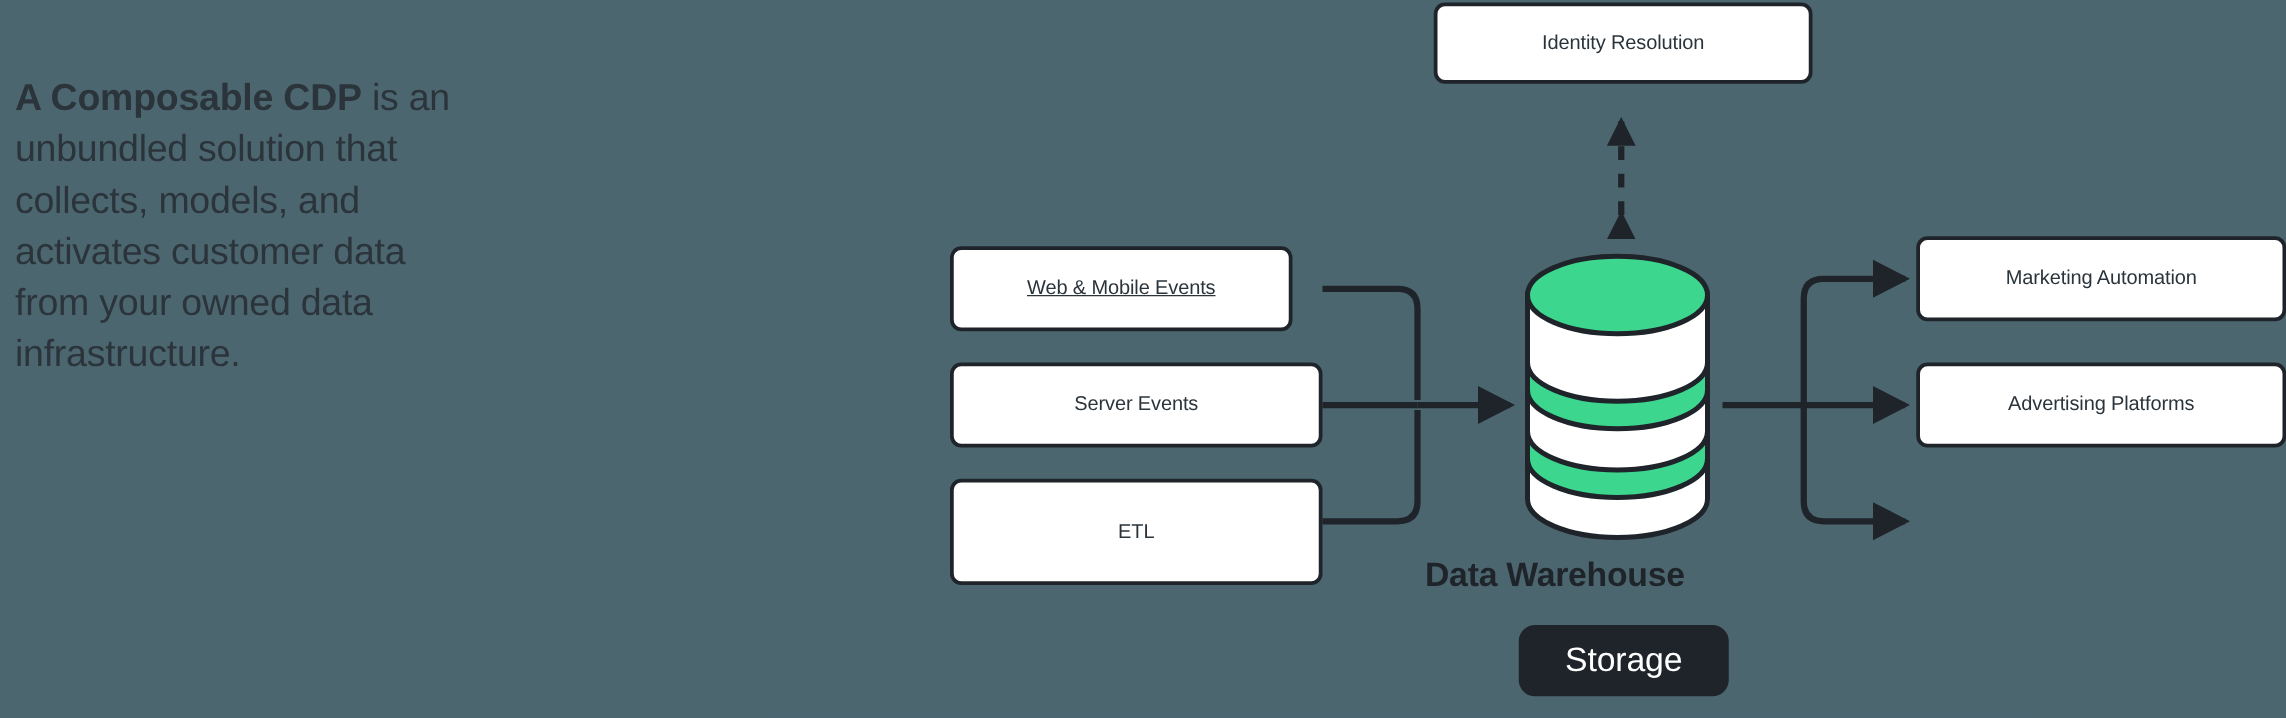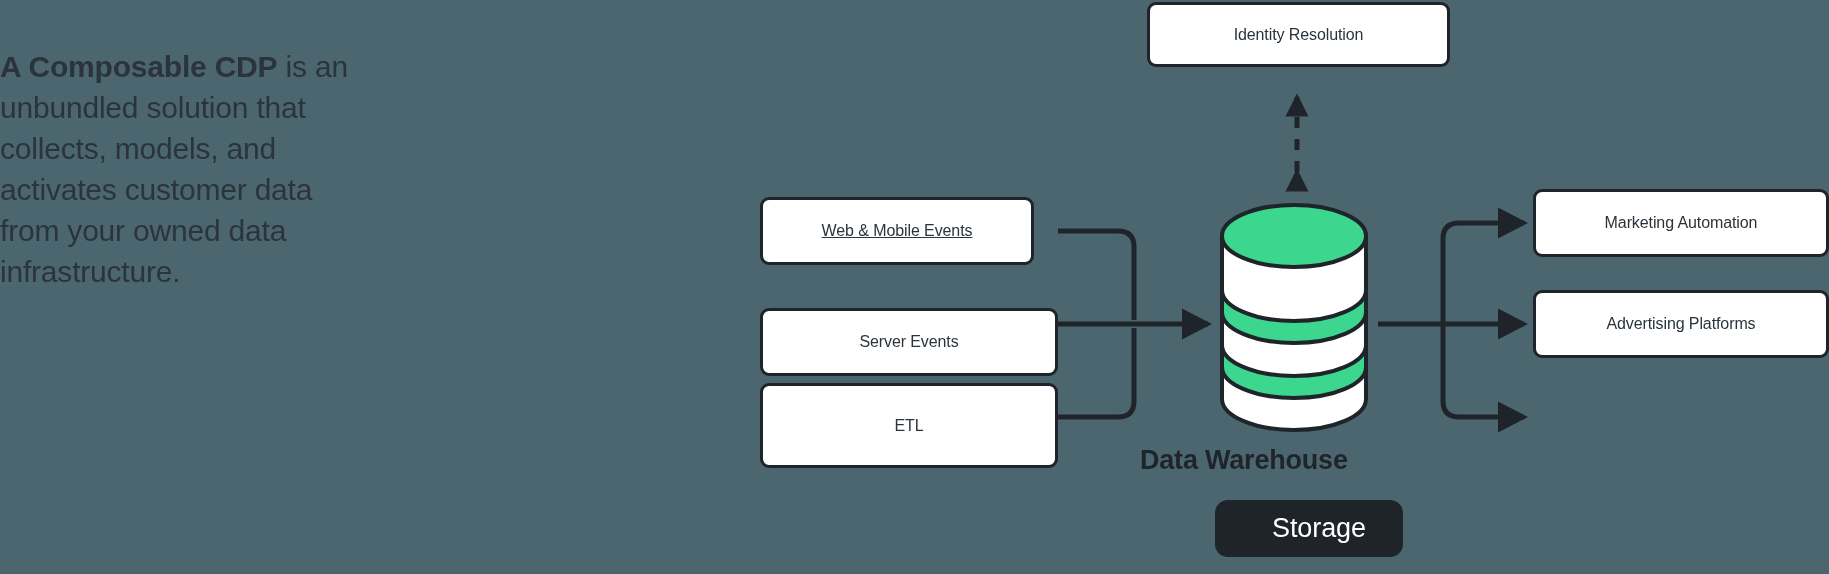--- a/index.html
+++ b/index.html
@@ -32,21 +32,21 @@
     color: #2b343b;
     letter-spacing: -0.4px;
     margin: 0 0 34px 0;
     max-width: 400px;
   }
   #intro-paragraph {
     font-size: 30px;
     line-height: 41px;
     color: #2b343b;
     letter-spacing: -0.2px;
-    margin: 0;
+    margin: 12px;
     max-width: 375px;
   }
   #intro-paragraph .lead {
     font-weight: bold;
   }
 
   
   #diagram {
     position: absolute;
     left: 0;
@@ -63,21 +63,21 @@
     display: flex;
     align-items: center;
     justify-content: center;
     color: #2b343b;
     font-size: 16px;
     letter-spacing: -0.1px;
     white-space: nowrap;
   }
   #box-identity-resolution { left: 1147px; top: 2px;   width: 303px; height: 65px; }
   #box-web-mobile-events   { left: 760px;  top: 197px; width: 274px; height: 68px; text-decoration: underline; }
-  #box-server-events       { left: 760px;  top: 308px; width: 298px; height: 68px; }
+  #box-server-events       { left: 760px;  top: 290px; width: 298px; height: 68px; }
   #box-etl                 { left: 760px;  top: 383px; width: 298px; height: 85px; }
   #box-marketing-automation{ left: 1533px; top: 189px; width: 296px; height: 68px; }
   #box-advertising-platforms{ left:1533px; top: 290px; width: 296px; height: 68px; }
   #box-analytics           { left: 1533px; top: 383px; width: 296px; height: 68px; }
 
   
   #warehouse-label {
     position: absolute;
     left: 1140px;
     top: 445px;
@@ -94,21 +94,20 @@
     width: 168px;
     height: 57px;
     background: #1e2429;
     border-radius: 13px;
     display: flex;
     align-items: center;
     justify-content: center;
     color: #ffffff;
     font-size: 27px;
     letter-spacing: -0.1px;
-    padding-left: 20px;
   }
 </style>
 </head>
 <body>
 
 <div id="page">
 
   <div id="left-col">
     <p id="intro-paragraph"><span class="lead">A Composable CDP</span><span> is an unbundled solution that collects, models, and activates customer data from your owned data infrastructure.</span></p>
   </div>

